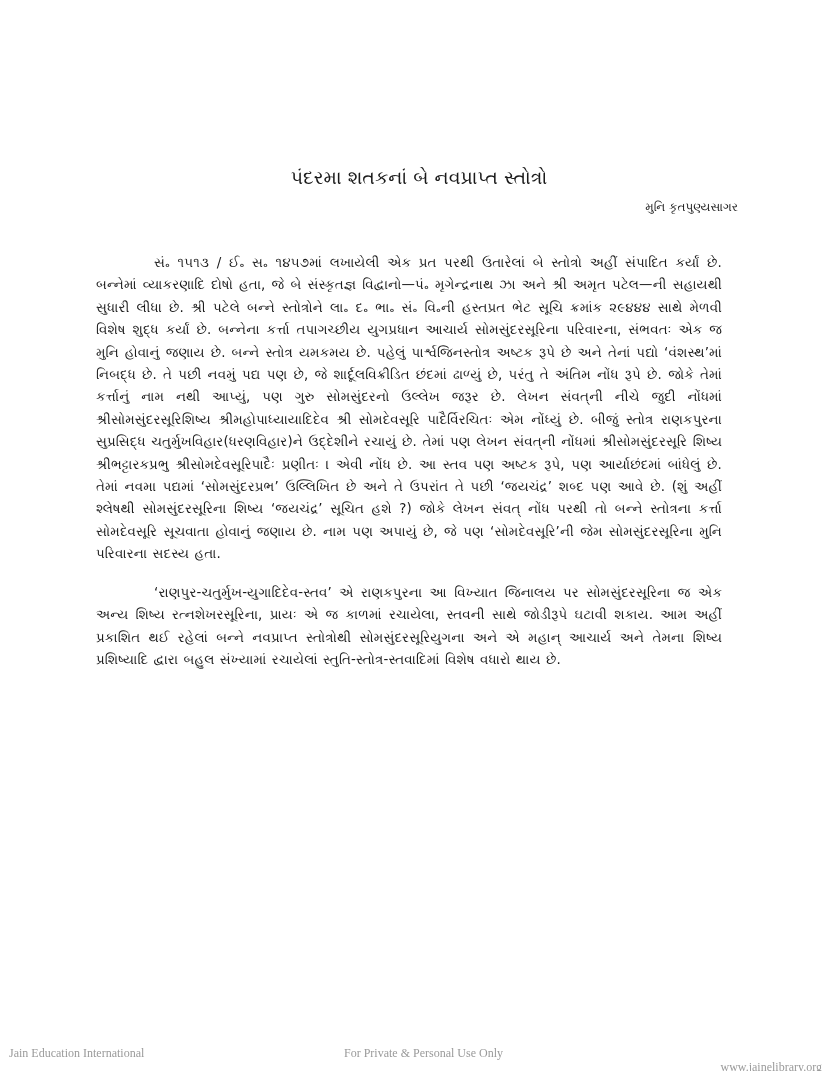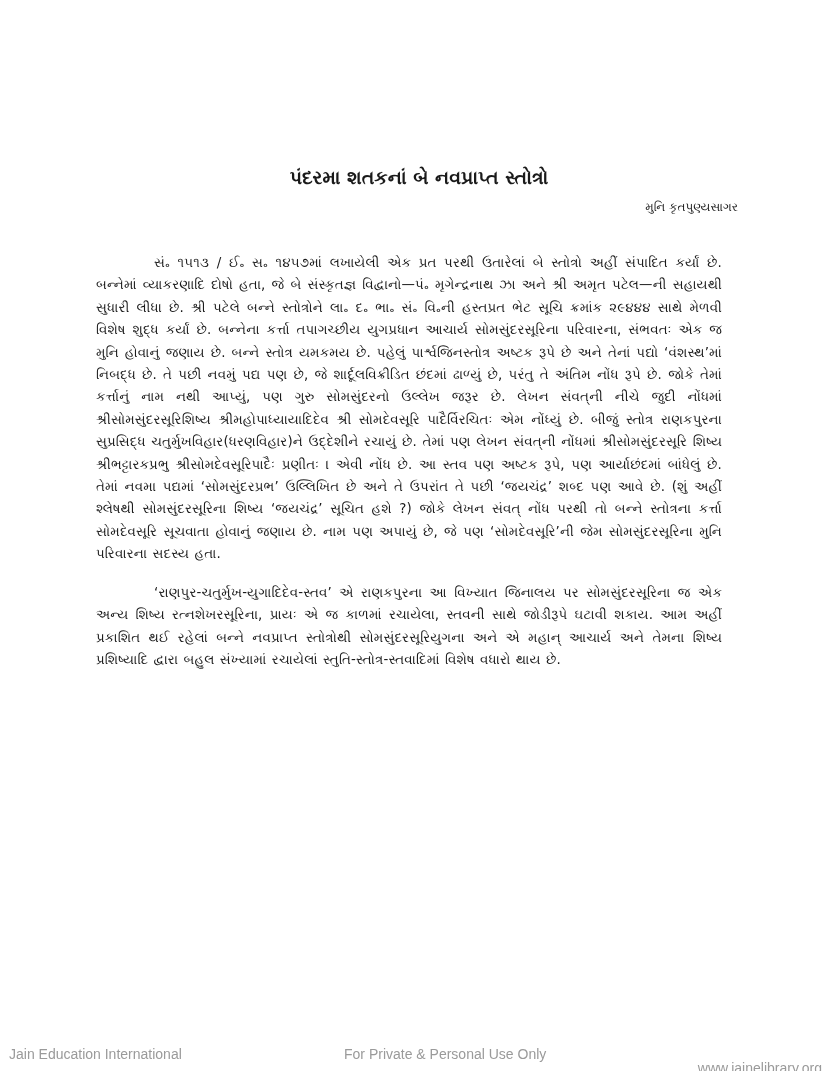--- a/index.html
+++ b/index.html
@@ -16,21 +16,21 @@
       font-family: "DejaVu Sans", sans-serif;
     }
     .page-title {
       position: absolute;
       left: 0;
       width: 828px;
       top: 152px;
       text-align: center;
       font-size: 19px;
       line-height: 24px;
-      font-weight: bold;
+      font-weight: normal;
       padding-left: 10px;
       box-sizing: border-box;
     }
     .author {
       position: absolute;
       right: 90px;
       top: 197px;
       font-size: 12px;
       line-height: 20px;
     }
@@ -51,22 +51,22 @@
     }
     .para + .para {
       margin-top: 4px;
     }
     .footer {
       position: absolute;
       left: 0;
       top: 1046px;
       width: 828px;
       height: 14px;
-      font-family: Liberation Sans, sans-serif;
-      font-size: 14px;
+      font-family: Liberation Serif, serif;
+      font-size: 12px;
       color: #9a9a9a;
     }
     .footer-left { position: absolute; left: 9px; top: 0; }
     .footer-center { position: absolute; left: 344px; top: 0; }
     .footer-right { position: absolute; right: 6px; top: 14px; }
   </style>
 </head>
 <body>
 
 <h1 class="page-title">પંદરમા શતકનાં બે નવપ્રાપ્ત સ્તોત્રો</h1>

